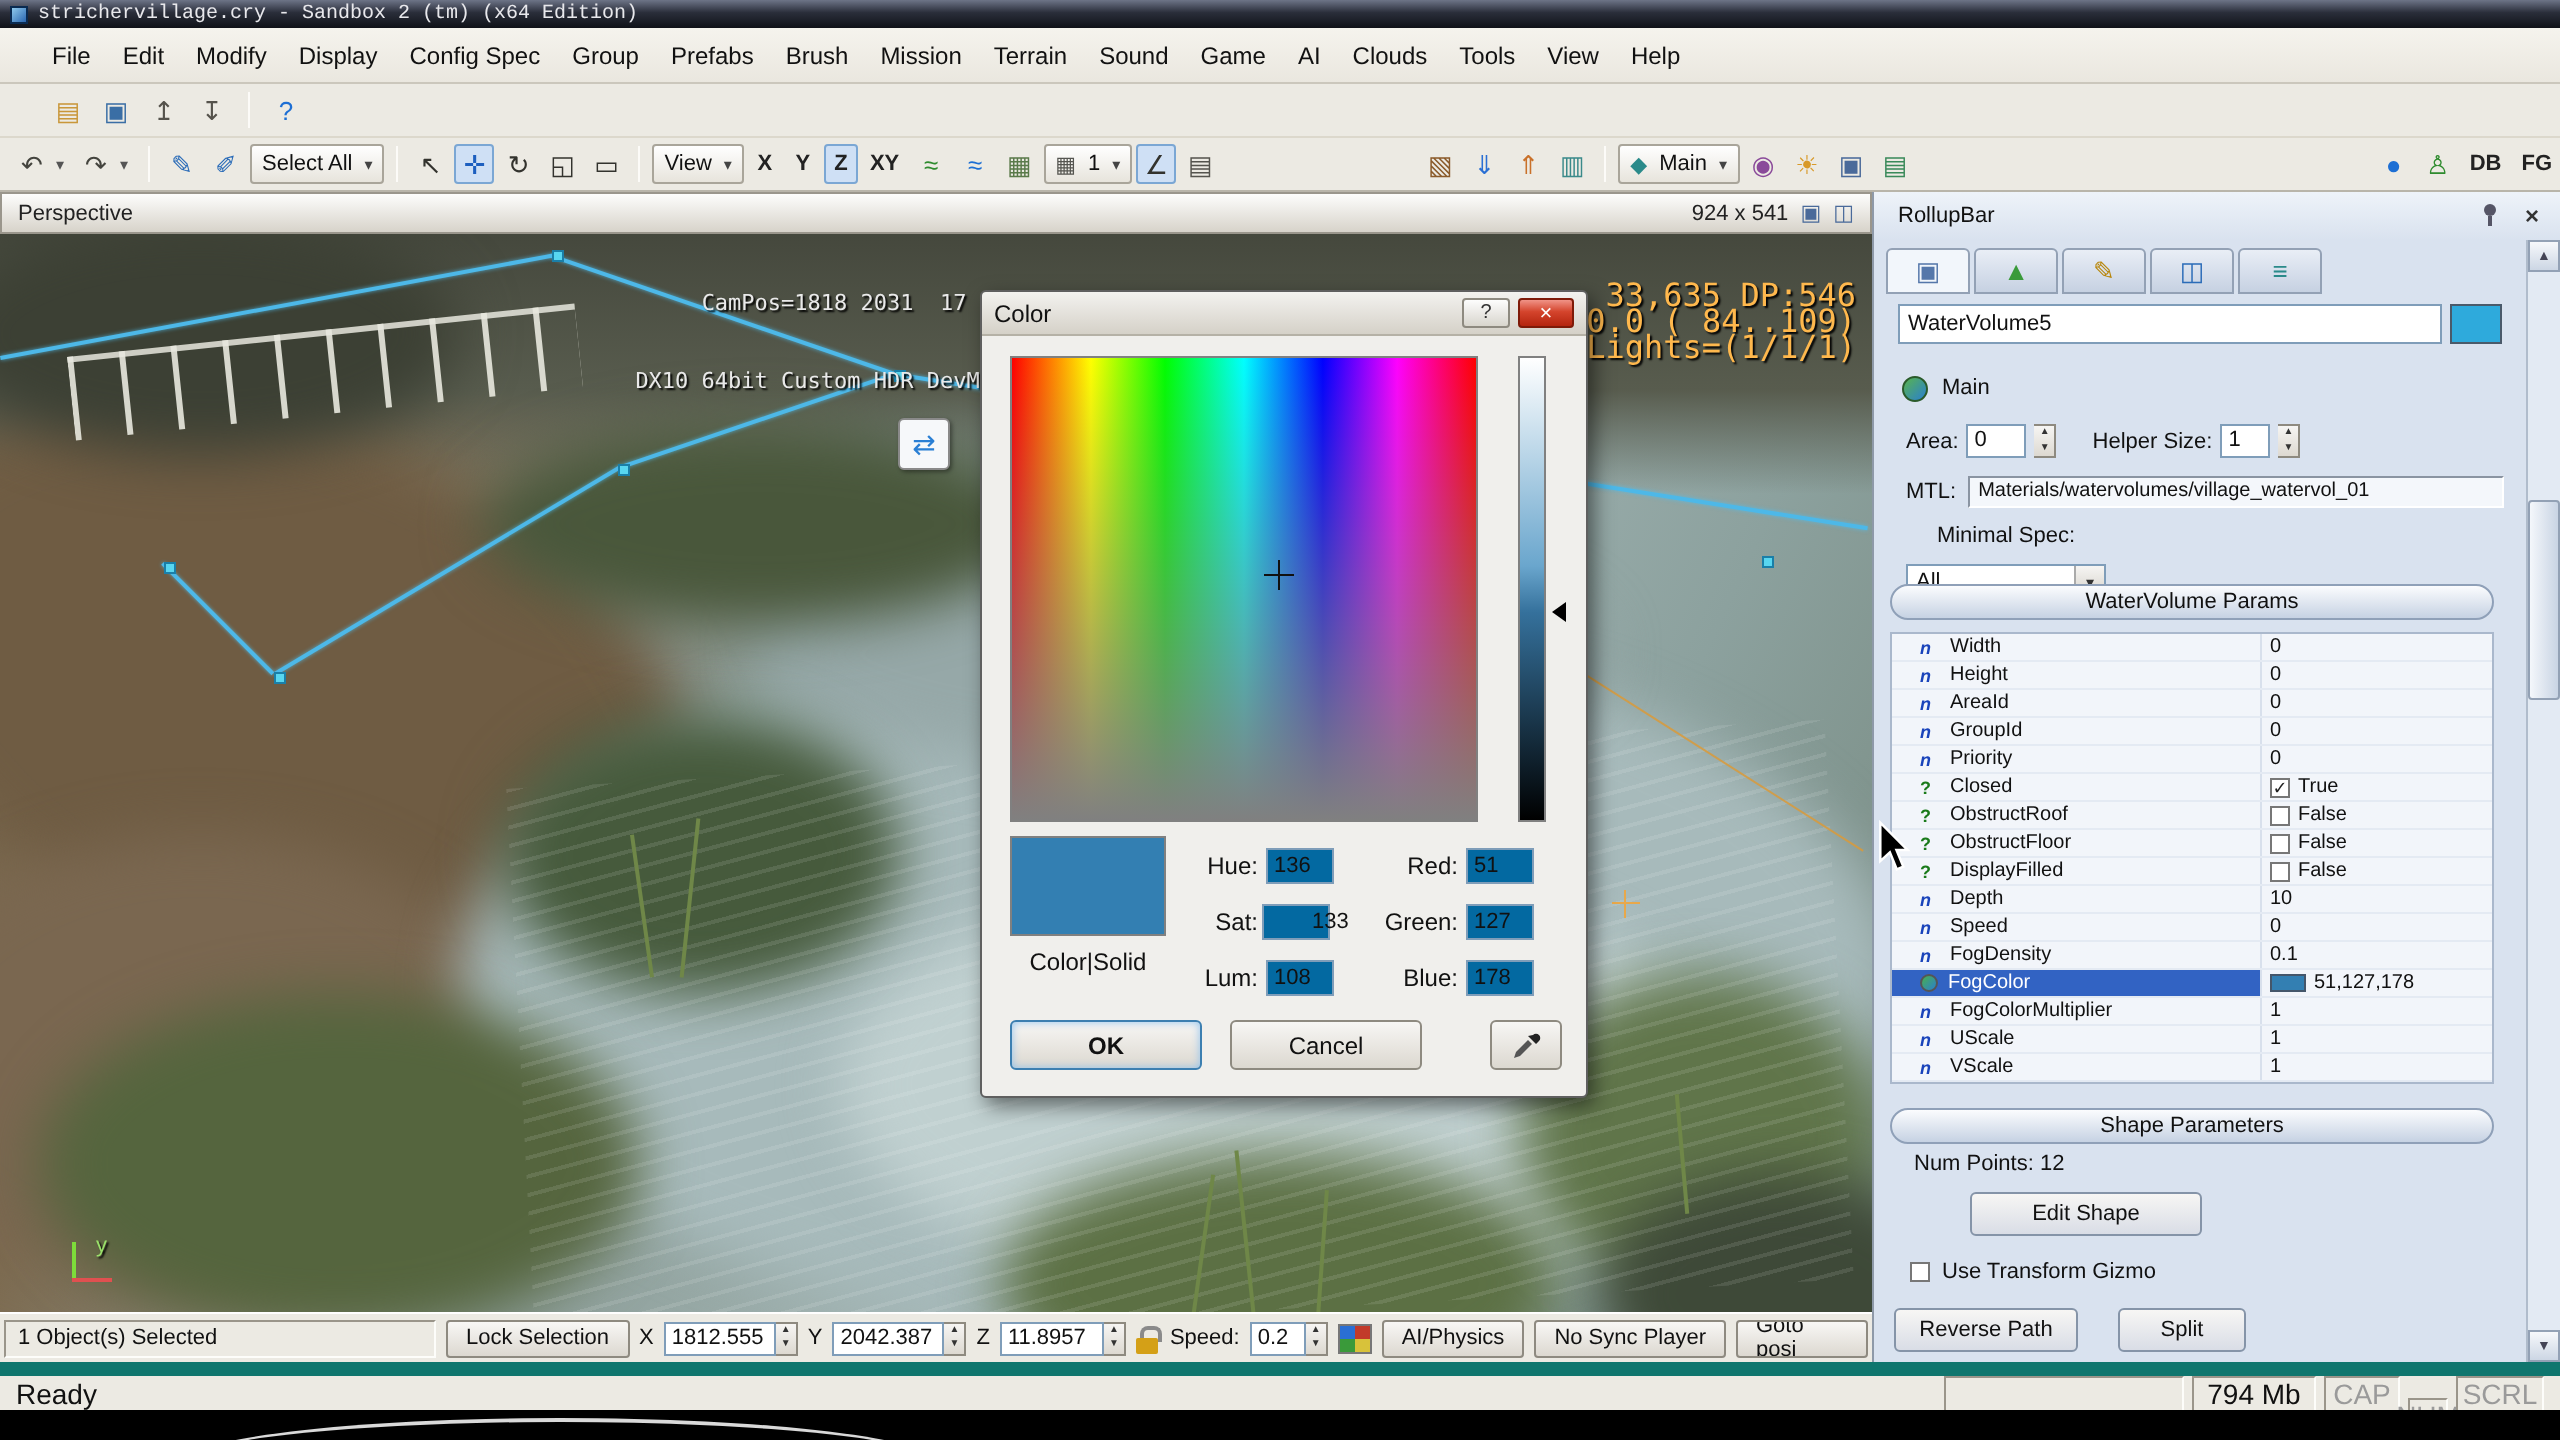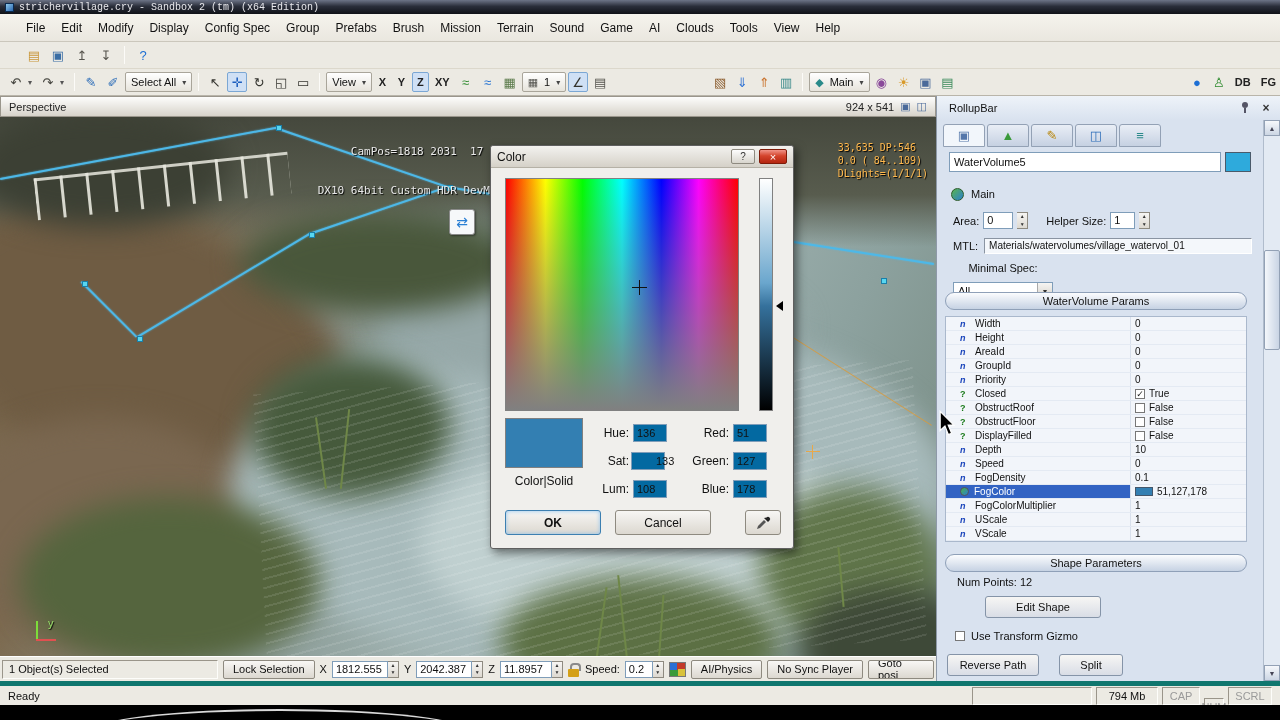--- a/index.html
+++ b/index.html
@@ -66,22 +66,22 @@
     box-shadow:0 0 2px rgba(80,190,235,.8);z-index:5;}
   .orange-line{position:absolute;height:1px;background:#d99a3a;transform-origin:0 0;opacity:.85;z-index:4;}
   .handle{position:absolute;width:6px;height:6px;background:#58d6f0;border:1px solid #1a7fa8;z-index:6;}
   .ocross{position:absolute;background:#e8a84a;z-index:5;}
   .move-widget{position:absolute;left:449px;top:92px;width:26px;height:26px;background:#f6f8fa;
     border:1px solid #8a8a8a;border-radius:3px;display:flex;align-items:center;justify-content:center;
     font-size:14px;color:#2a7fd4;z-index:7;box-shadow:1px 1px 2px rgba(0,0,0,.4);}
   .vp-center-text{position:absolute;left:120px;right:10px;top:2px;text-align:center;
     font-family:"DejaVu Sans Mono",monospace;font-size:11px;color:#e9e9e9;
     text-shadow:1px 1px 1px #000;line-height:13px;z-index:8;white-space:pre;}
-  .vp-stats{position:absolute;right:8px;top:24px;text-align:left;
-    font-family:"DejaVu Sans Mono",monospace;font-size:10px;color:#ffb84d;
+  .vp-stats{position:absolute;right:8px;top:24px;text-align:right;
+    font-family:"DejaVu Sans Mono",monospace;font-size:16px;color:#ffb84d;
     text-shadow:1px 1px 1px #000;line-height:13px;z-index:8;}
   .axis-gizmo{position:absolute;left:22px;top:498px;width:40px;height:32px;z-index:8;}
   .axis-y{position:absolute;left:14px;top:6px;width:2px;height:20px;background:#7ddc3a;}
   .axis-x{position:absolute;left:14px;top:24px;width:20px;height:2px;background:#e05050;}
   .axis-label{position:absolute;left:26px;top:2px;color:#9ae06a;font-size:11px;text-shadow:1px 1px 1px #000;}
 
   
   .dialog{position:absolute;left:490px;top:145px;width:304px;height:404px;background:#f0efec;
     border:1px solid #5f5f5f;border-radius:3px;box-shadow:3px 4px 10px rgba(0,0,0,.5);z-index:50;font-size:12px;}
   .dlg-title{height:22px;background:linear-gradient(#f3f2ef,#d5d1c8);border-bottom:1px solid #b5b1a6;
@@ -183,21 +183,21 @@
     border:1px solid #8e8a80;border-radius:2px;display:flex;align-items:center;cursor:default;flex:0 0 auto;}
   .sb-spin{display:flex;flex:0 0 auto;}
   .sb-fld{background:#fff;border:1px solid #7f9db9;height:17px;font-size:11px;line-height:15px;padding:0 3px;}
   .lock-icon{position:relative;width:12px;height:15px;flex:0 0 auto;}
   .lock-icon::before{content:"";position:absolute;left:2px;top:1px;width:7px;height:6px;
     border:2px solid #8a8a8a;border-bottom:none;border-radius:4px 4px 0 0;}
   .lock-icon::after{content:"";position:absolute;left:0;top:7px;width:11px;height:8px;background:#d4a017;border-radius:1px;}
   .phys-icon{width:17px;height:15px;border:1px solid #777;flex:0 0 auto;
     background:conic-gradient(#c23a2a 25%,#d8c23a 0 50%,#3a9a3a 0 75%,#2a6fd4 0);}
   .sb2{position:absolute;left:0;top:681px;width:1280px;height:24px;background:#eceae3;
-    border-top:5px solid #0f766e;display:flex;align-items:center;font-size:11px;padding:0 8px;gap:4px;}
+    border-top:7px solid #0f766e;display:flex;align-items:center;font-size:14px;padding:0 8px;gap:4px;}
   .sb2 .right{margin-left:auto;display:flex;gap:4px;align-items:center;}
   .gray{color:#9a9a9a;}
   .vid-strip{position:absolute;left:0;top:705px;width:1280px;height:15px;background:#000;overflow:hidden;}
   .vid-curve{position:absolute;left:90px;top:4px;width:380px;height:46px;border-radius:50%;
     border-top:2px solid rgba(255,255,255,.85);}
   .cursor{position:absolute;left:938px;top:410px;z-index:100;}
 </style>
 </head>
 <body>
 

